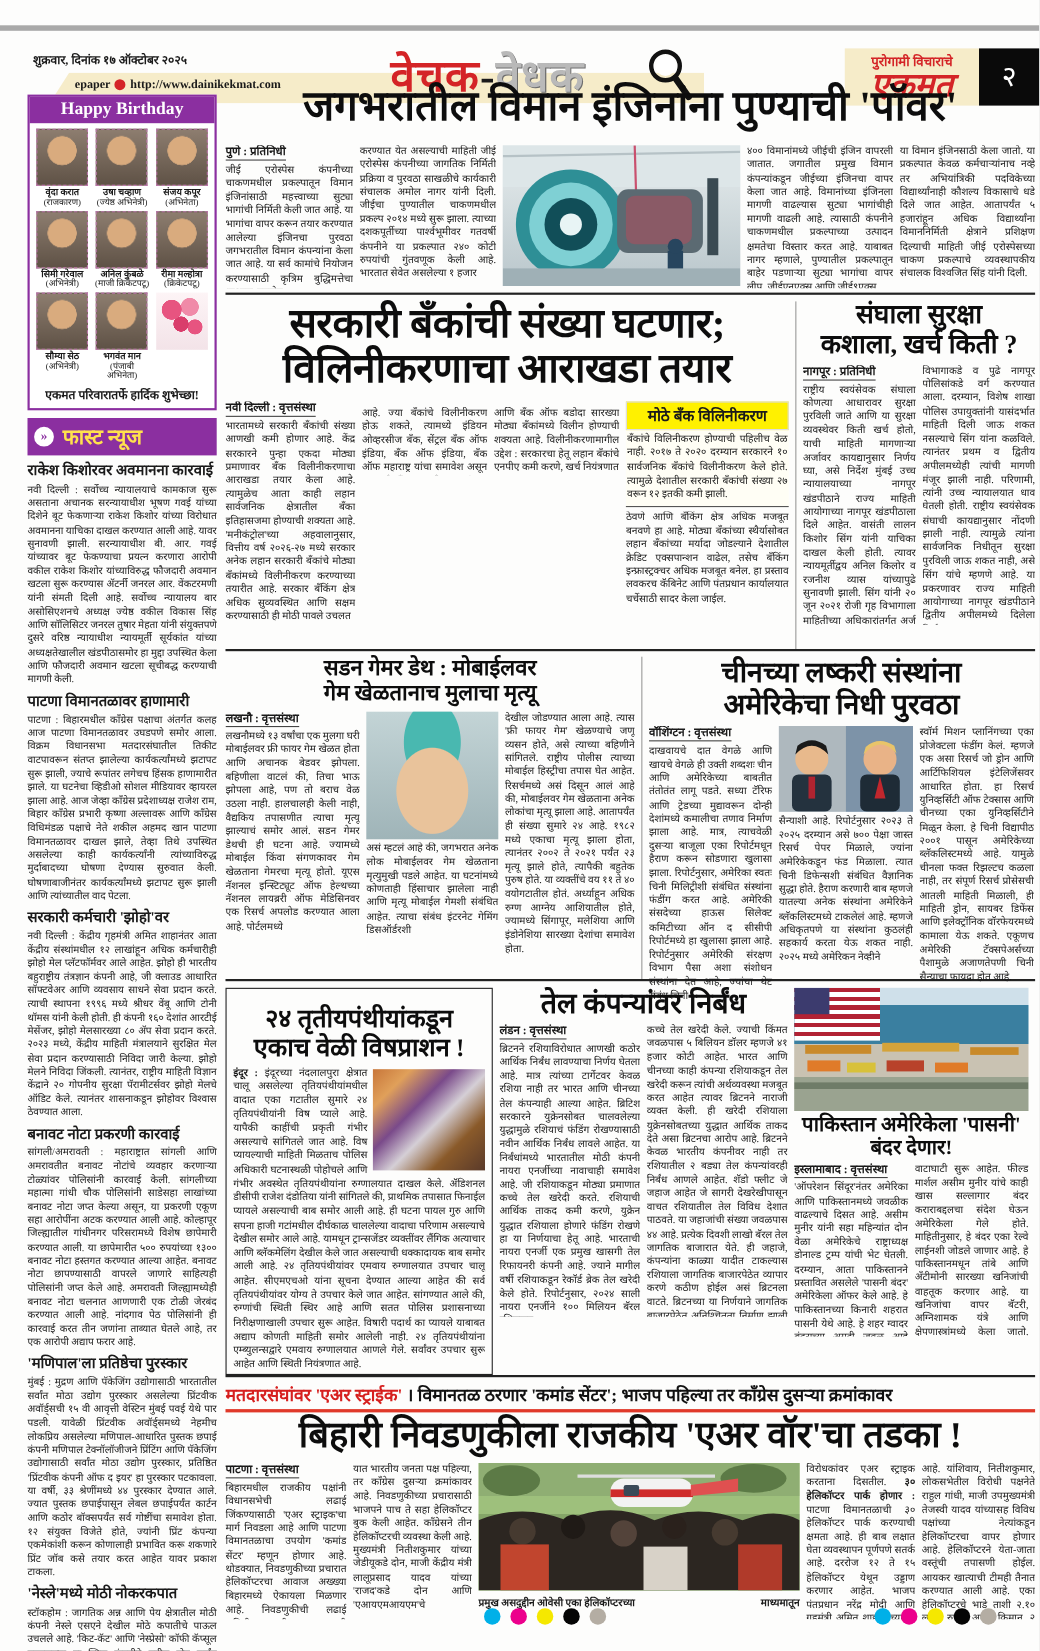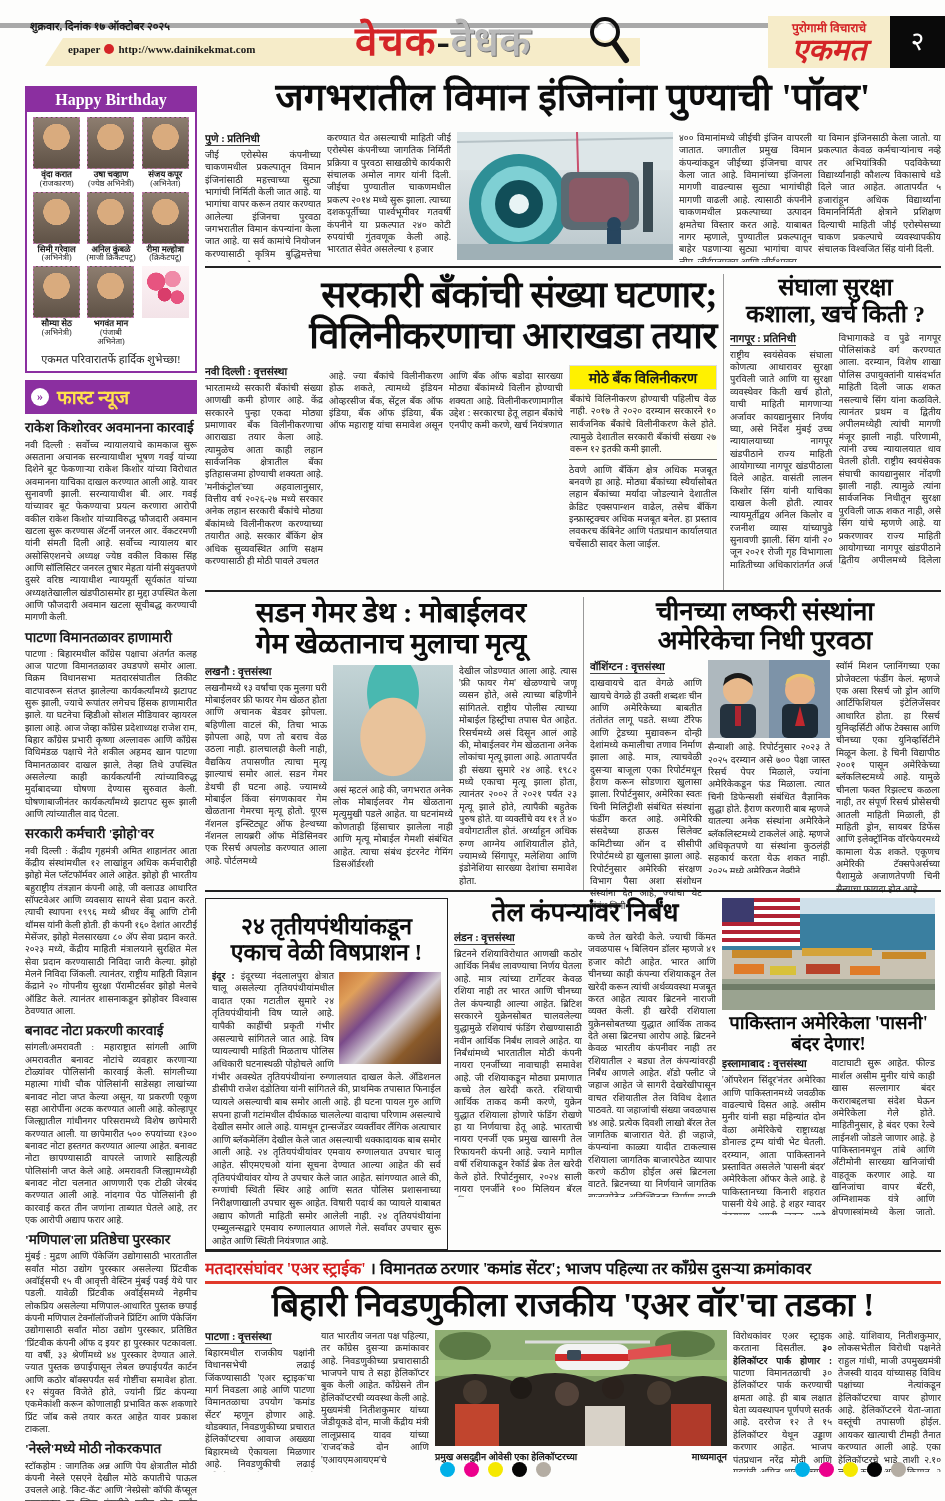--- a/index.html
+++ b/index.html
@@ -1,21 +1,21 @@
 <!DOCTYPE html>
 <html><head>
 <meta charset="utf-8">
 <style>
   *{box-sizing:border-box;margin:0;padding:0}
   html,body{background:#e8e8e8}
   #paper{position:relative;width:945px;height:1501px;background:#fdfdfc;margin:0 auto;
     font-family:"Liberation Serif","DejaVu Serif",serif;color:#1a1a1a;overflow:hidden}
   .grayrule{position:absolute;left:0;top:23px;width:100%;height:5px;background:#a9a9a9}
   
-  #hdr{position:absolute;left:0;top:16px;width:100%;height:52px}
+  #hdr{position:absolute;left:0;top:44px;width:100%;height:52px}
   .dateline-top{position:absolute;left:30px;top:2px;font-size:11px;font-weight:bold}
   .cream-band{position:absolute;left:45px;top:22px;width:595px;height:28px;background:#f6ecc9;
     clip-path:polygon(18px 0,100% 0,100% 100%,0 100%)}
   .epaper-line{position:absolute;left:68px;top:27px;font-size:11px;font-weight:bold;display:flex;align-items:center;gap:4px}
   .red-dot-ic{width:10px;height:10px;border-radius:50%;background:#d42427;display:inline-block}
   .center-title{position:absolute;left:355px;top:-4px;font-size:40px;font-weight:bold;white-space:nowrap;letter-spacing:1px}
   .ct-red{color:#d42427}
   .ct-gray{color:#b9b9b9;text-shadow:1px 1px 0 #6d6d6d}
   .mag{position:absolute;left:585px;top:-2px}
   .mast-box{position:absolute;left:768px;top:0;width:122px;height:52px;background:#f6ecc9;text-align:center;padding-top:3px}
@@ -33,21 +33,21 @@
     radial-gradient(circle at 50% 38%, #d9ab7e 0 34%, transparent 35%),
     linear-gradient(#8d7d6f,#5f5246)}
   .bname{font-size:8.5px;font-weight:bold;line-height:1.15;margin-top:1px}
   .brole{font-size:8px;line-height:1.1}
   .bouquet{width:47px;height:52px;margin:0 auto;background:
     radial-gradient(circle at 30% 30%,#e75480 0 18%,transparent 19%),
     radial-gradient(circle at 65% 25%,#f08aa8 0 16%,transparent 17%),
     radial-gradient(circle at 48% 55%,#d93d6b 0 18%,transparent 19%),
     radial-gradient(circle at 75% 60%,#e75480 0 14%,transparent 15%),
     linear-gradient(#fdf4f6,#f3e3e8)}
-  .bgreet{font-size:11px;font-weight:normal;text-align:center;padding:3px 0 5px}
+  .bgreet{font-size:11px;font-weight:bold;text-align:center;padding:3px 0 5px}
   .fast-h{margin-top:7px;background:#8b2fa0;color:#ffe14d;font-size:19px;font-weight:bold;
     padding:4px 6px;display:flex;align-items:center;gap:8px}
   .fast-h .circ{width:18px;height:18px;border-radius:50%;background:#fff;color:#8b2fa0;
     font-size:12px;line-height:16px;text-align:center;font-weight:bold}
   .fn-item{margin-top:6px}
   .fn-head{font-size:13.5px;font-weight:bold;line-height:1.2;margin-bottom:2px}
   .fn-body{font-size:9.2px;text-align:justify;line-height:1.34}
   
   #main{position:absolute;left:205px;top:72px;width:736px}
   .sec{border-bottom:2px solid #222;position:relative}
@@ -66,36 +66,36 @@
   .sign2{position:absolute;left:44%;top:64%;right:6%;background:#f4f8ff;border:1px solid #9ab;
     color:#14418c;font-size:8.5px;font-weight:bold;text-align:center;padding:1px 2px}
   
   #sec1{height:196px;padding-top:4px}
   #sec1 .hl{font-size:38px;height:50px}
   #sec1 .row{margin-top:6px;height:130px}
   .engine-ph{width:216px;height:128px;background:linear-gradient(#e7edee,#b9c6cb)}
   
   #sec2{height:324px;display:flex;gap:6px;padding-top:6px}
   #bank{width:512px}
-  #bank .hl{font-size:37px;text-align:right;letter-spacing:-.5px}
+  #bank .hl{font-size:37px;text-align:center;letter-spacing:-.5px}
   #bank .row{margin-top:8px}
   .bank-ph{width:234px;height:140px;background:linear-gradient(#dfe5ea 0 18%,#cfd6da 18% 60%,#b6bec4 60%)}
   .bank-strip{position:absolute;left:0;top:18%;width:100%;height:12%;background:#f6861f}
   .bank-strip2{position:absolute;left:0;top:31%;width:100%;height:6%;background:#2a6db5}
   .midcols{display:flex;gap:6px;margin-top:5px}
   .ybox{background:#fffef5}
   .ybox-t{background:#fff100;font-size:14px;font-weight:bold;text-align:center;padding:2px 17px;border:1px solid #ddd}
   .ybox-b{font-size:9.3px;text-align:justify;line-height:1.35;padding:3px 1px;border-bottom:1px solid #555}
   #rss{width:211px}
   #rss .hl{font-size:24px}
   #rss .row{margin-top:4px;height:236px}
   
   #sec3{height:300px;display:flex;gap:6px;padding-top:5px}
   #gamer{width:372px}
-  #gamer .hl{font-size:28px}
+  #gamer .hl{font-size:20px}
   #china{width:350px}
   #china .hl{font-size:26px}
   .boy-ph{width:100%;height:116px;background:
     radial-gradient(ellipse at 50% 62%,#e9c39b 0 38%,transparent 39%),
     radial-gradient(ellipse at 50% 24%,#49b8b0 0 30%,transparent 31%),
     linear-gradient(#c3d4d6,#9fb4b8)}
   .xt-ph{width:100%;height:78px;background:linear-gradient(90deg,#b9c3c9 0 50%,#8fa3b5 50%)}
   
   #sec4{height:360px;display:flex;gap:6px;padding-top:6px}
   #poison{width:243px;border:1.5px solid #222;padding:15px 6px}

